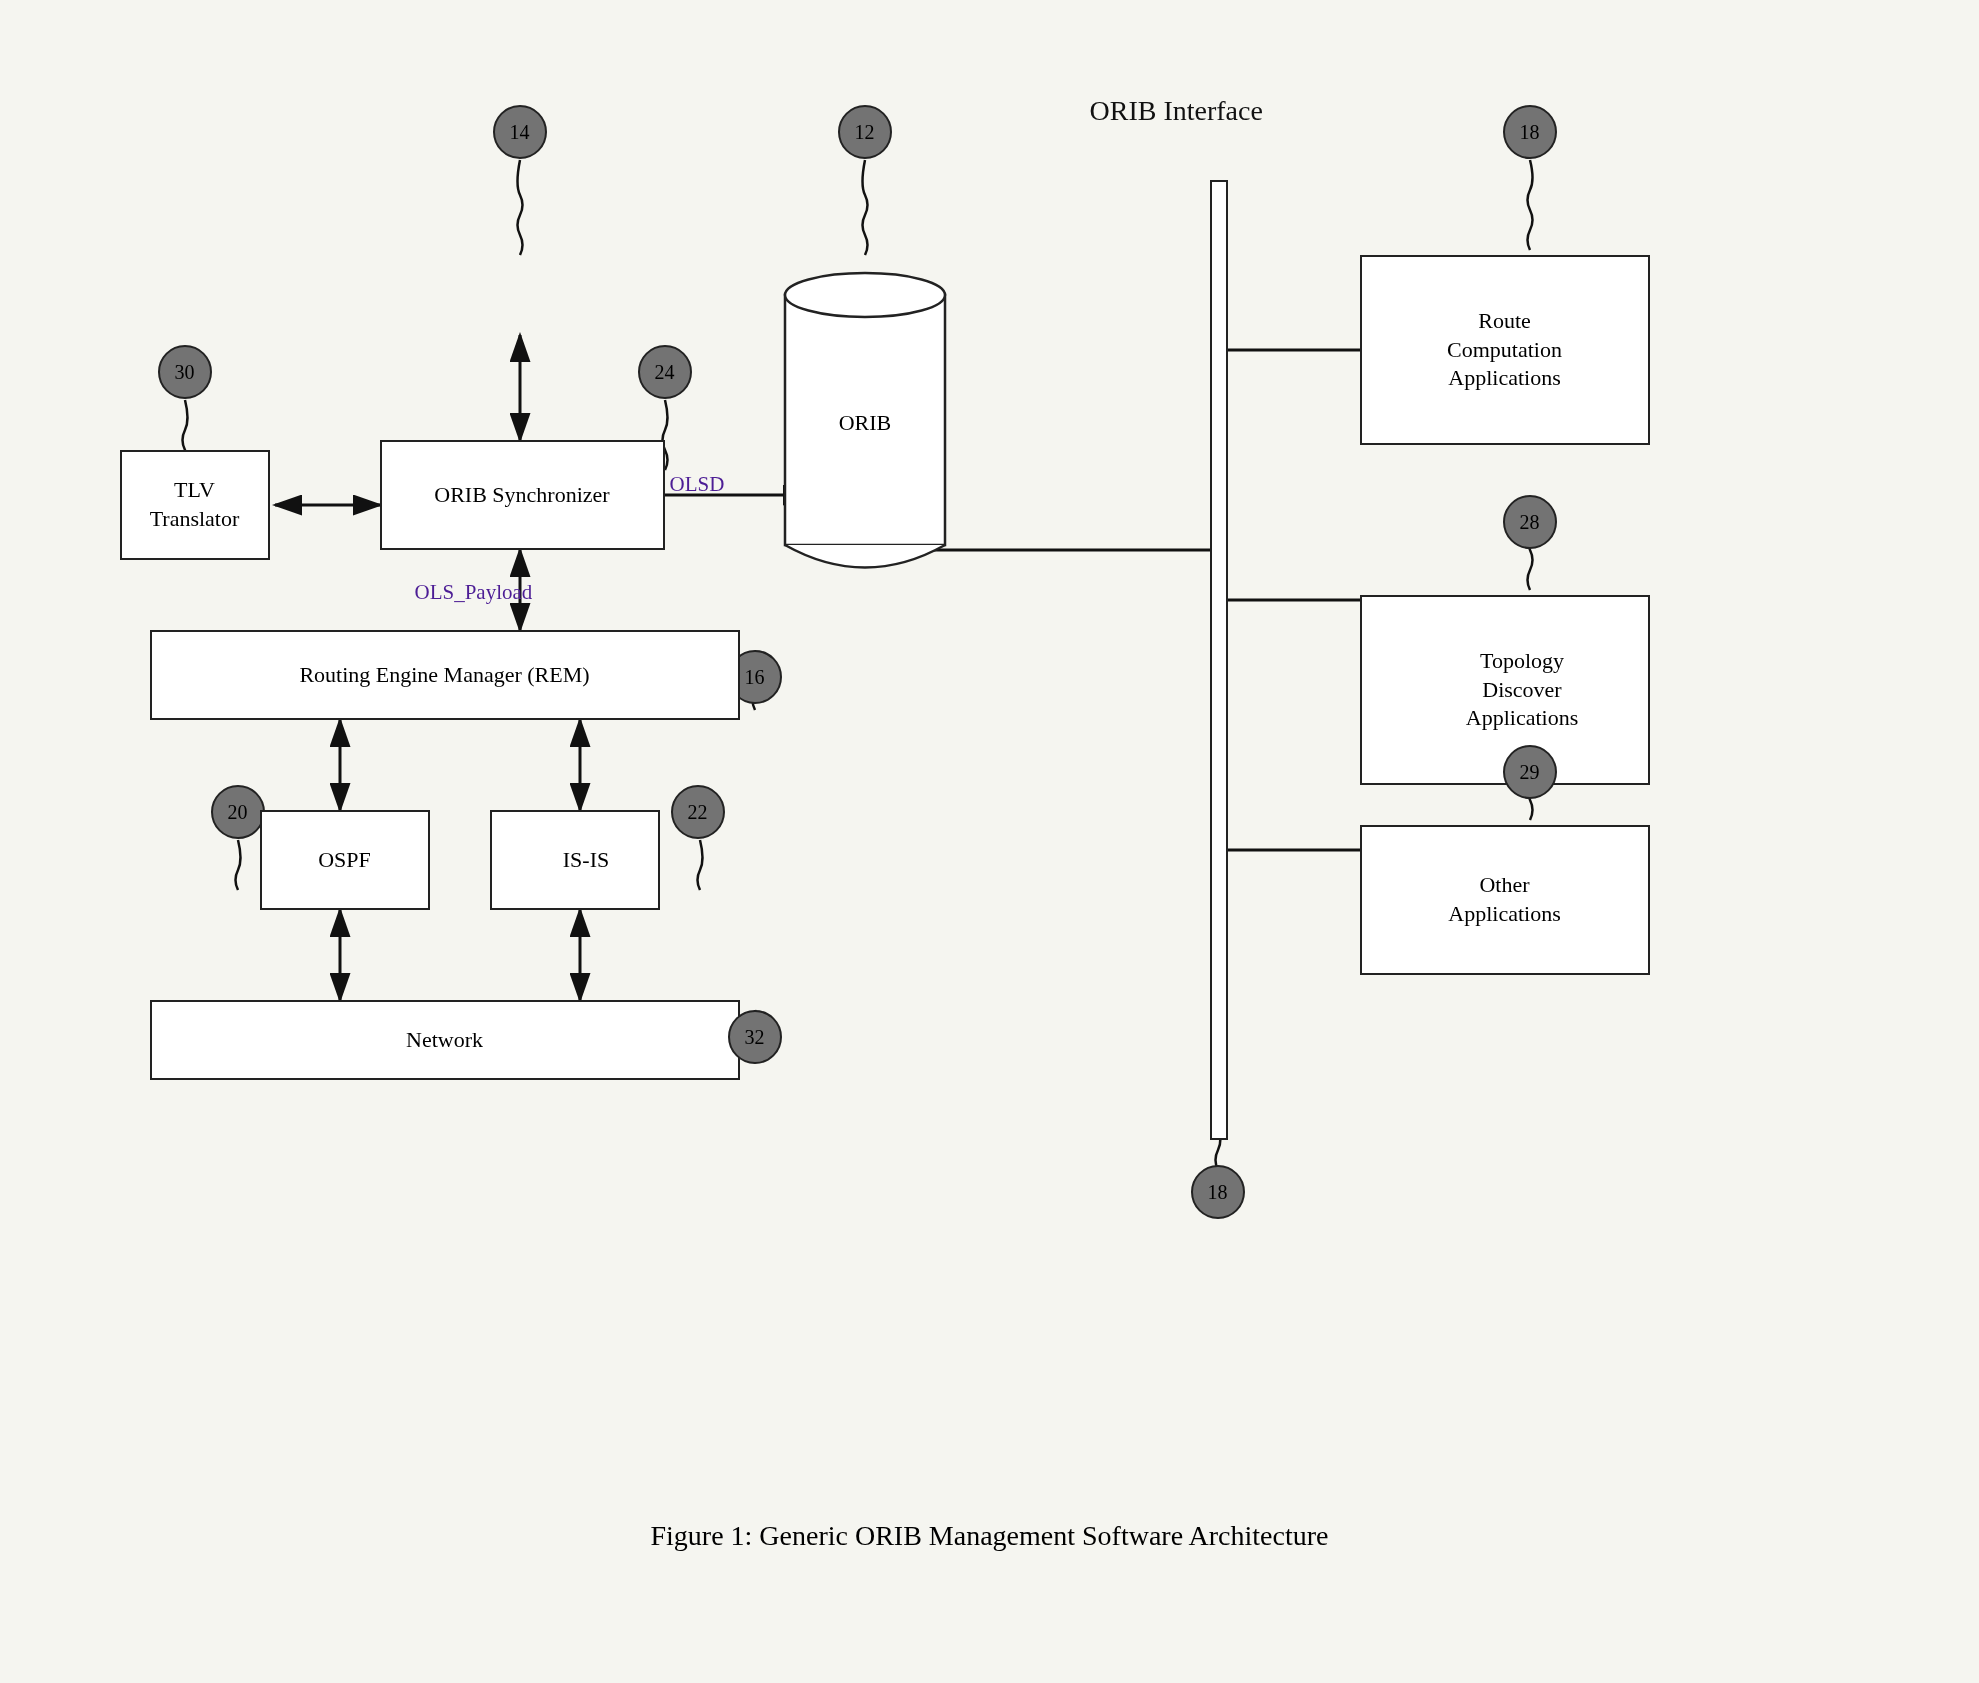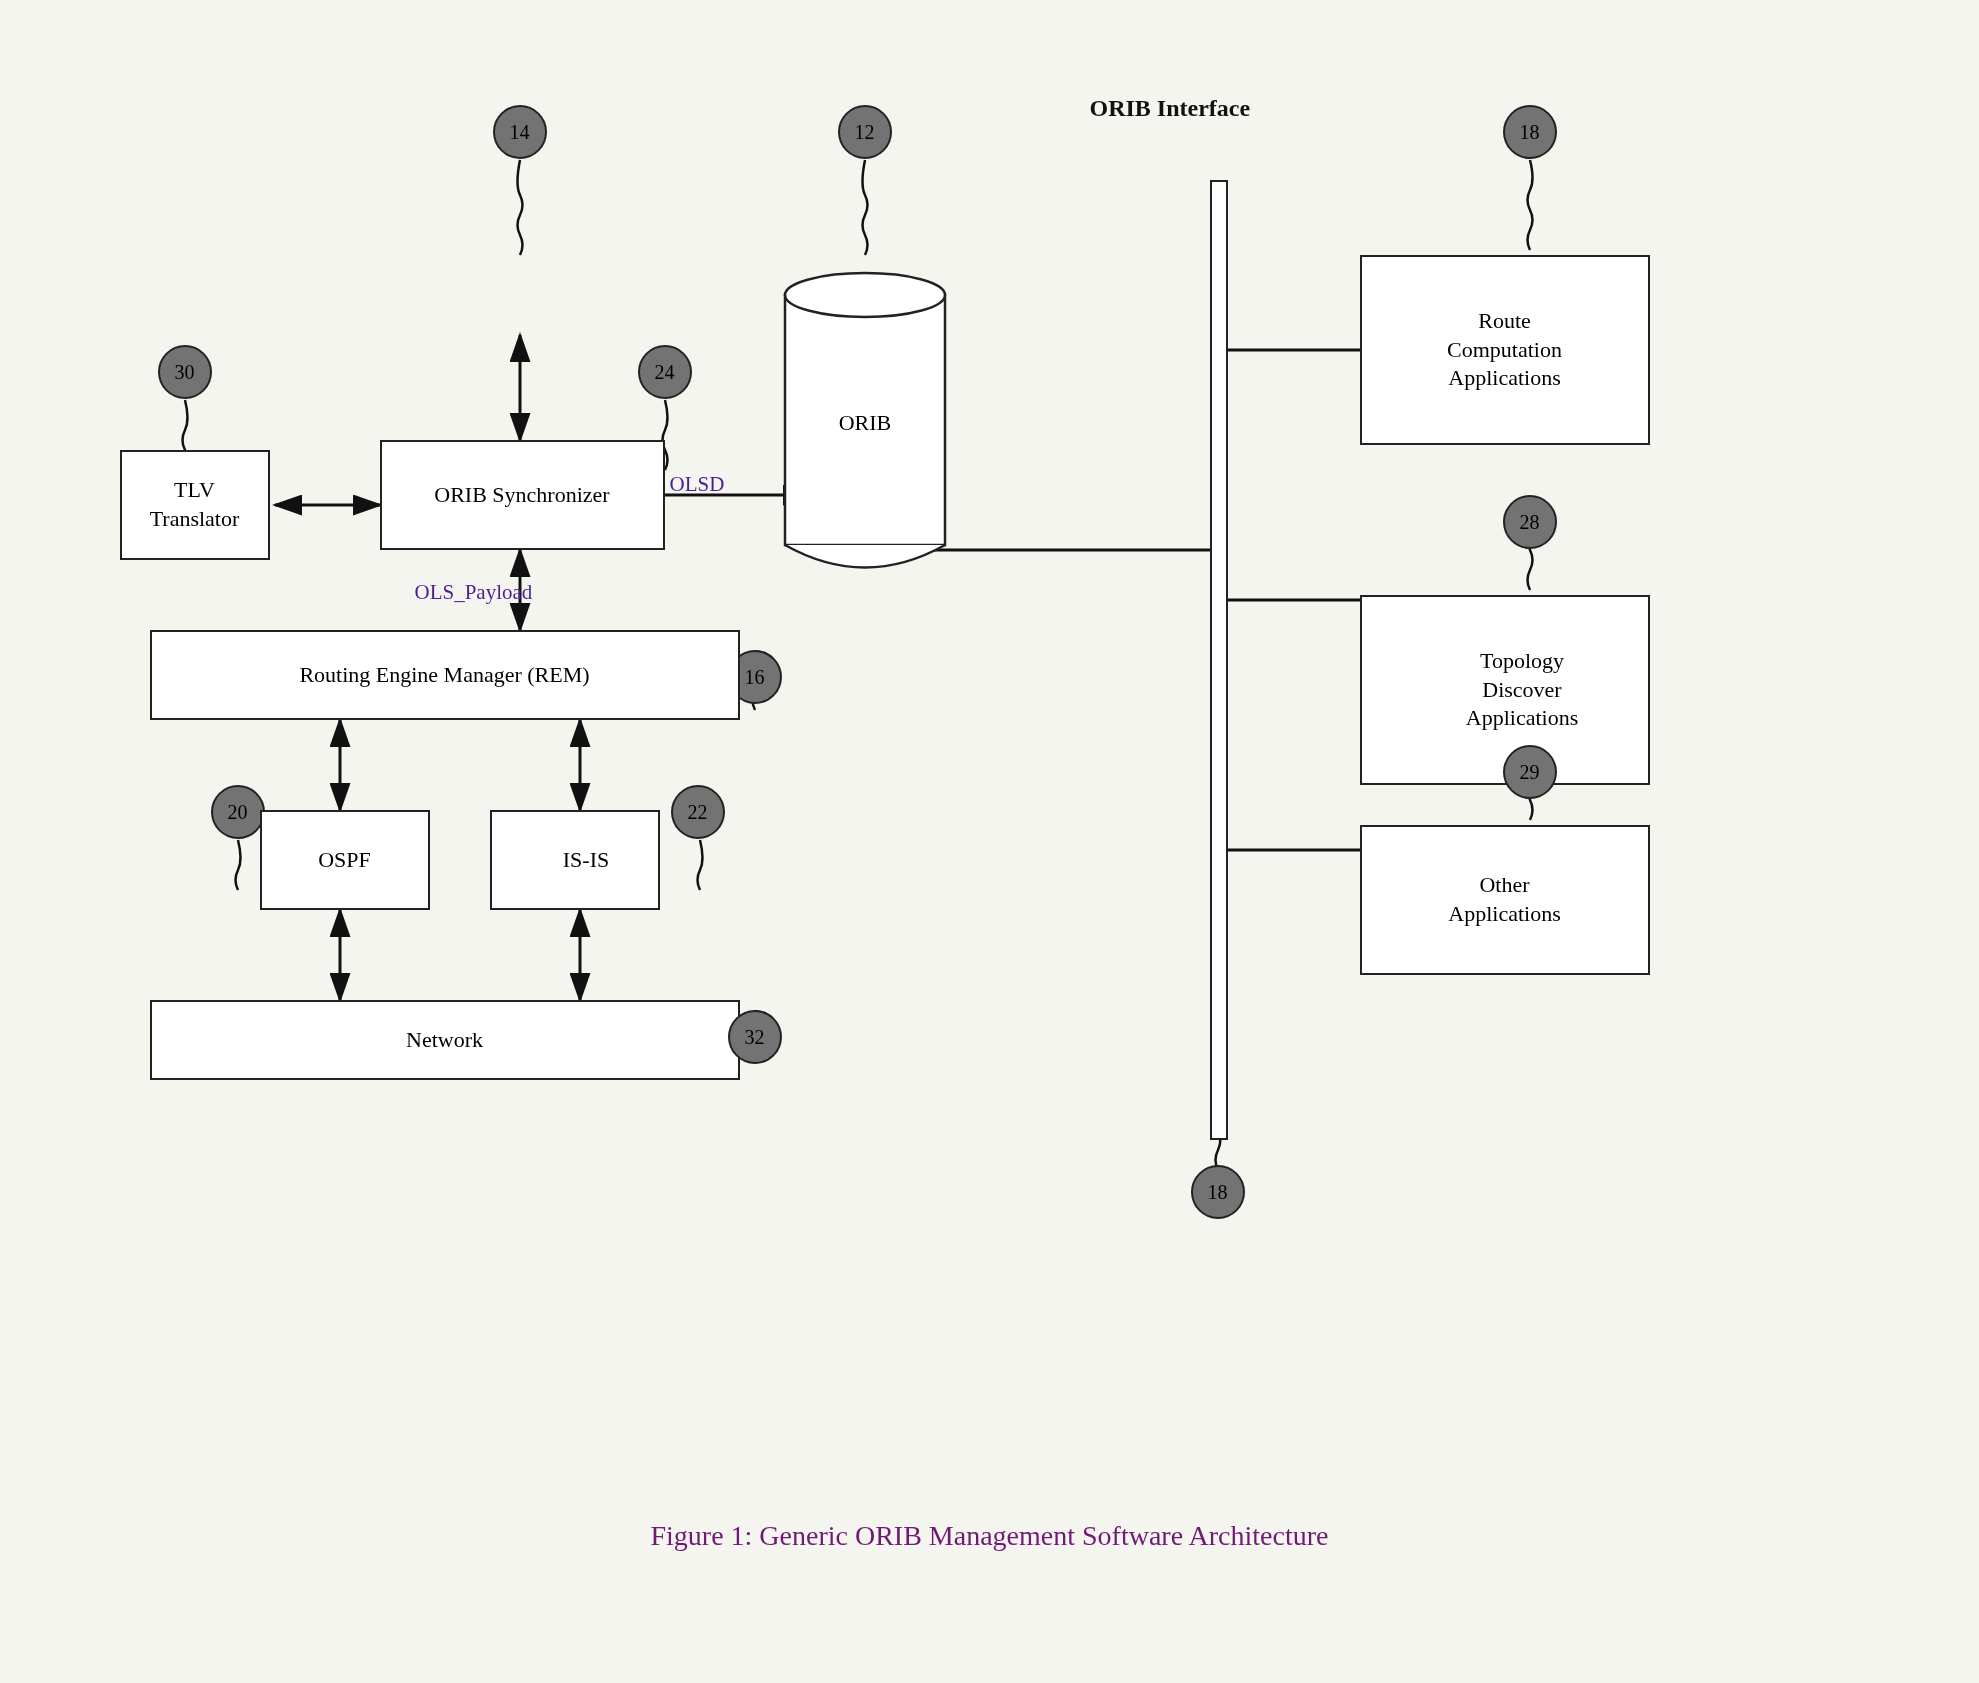--- a/index.html
+++ b/index.html
@@ -52,30 +52,30 @@
     .label-text {
       position: absolute;
       font-size: 21px;
       font-weight: 500;
       color: #4c1d95;
       background: transparent;
     }
 
     .figure-caption {
       font-size: 28px;
-      color: #701a75;
+      color: #000000;
       margin-top: 30px;
       font-family: 'Times New Roman', Times, serif;
     }
 
     
     .orib-interface-label {
       position: absolute;
-      font-size: 24px;
-      font-weight: 700;
+      font-size: 28px;
+      font-weight: 400;
       color: #111;
     }
 
     
     .orib-bar {
       position: absolute;
       width: 18px;
       background: #fff;
       border: 2.5px solid #222;
     }

